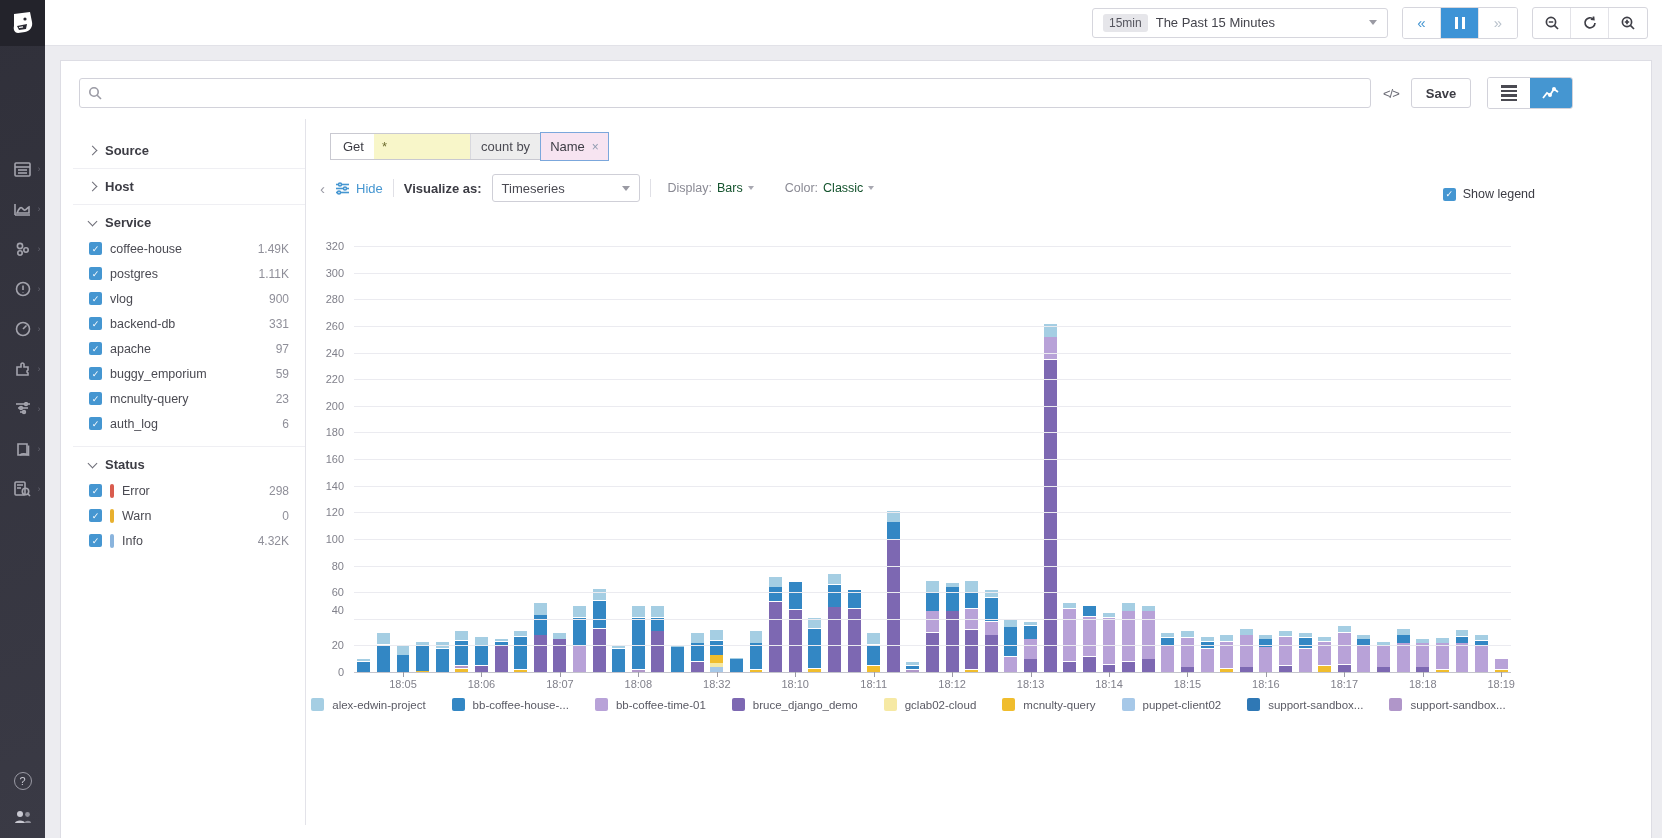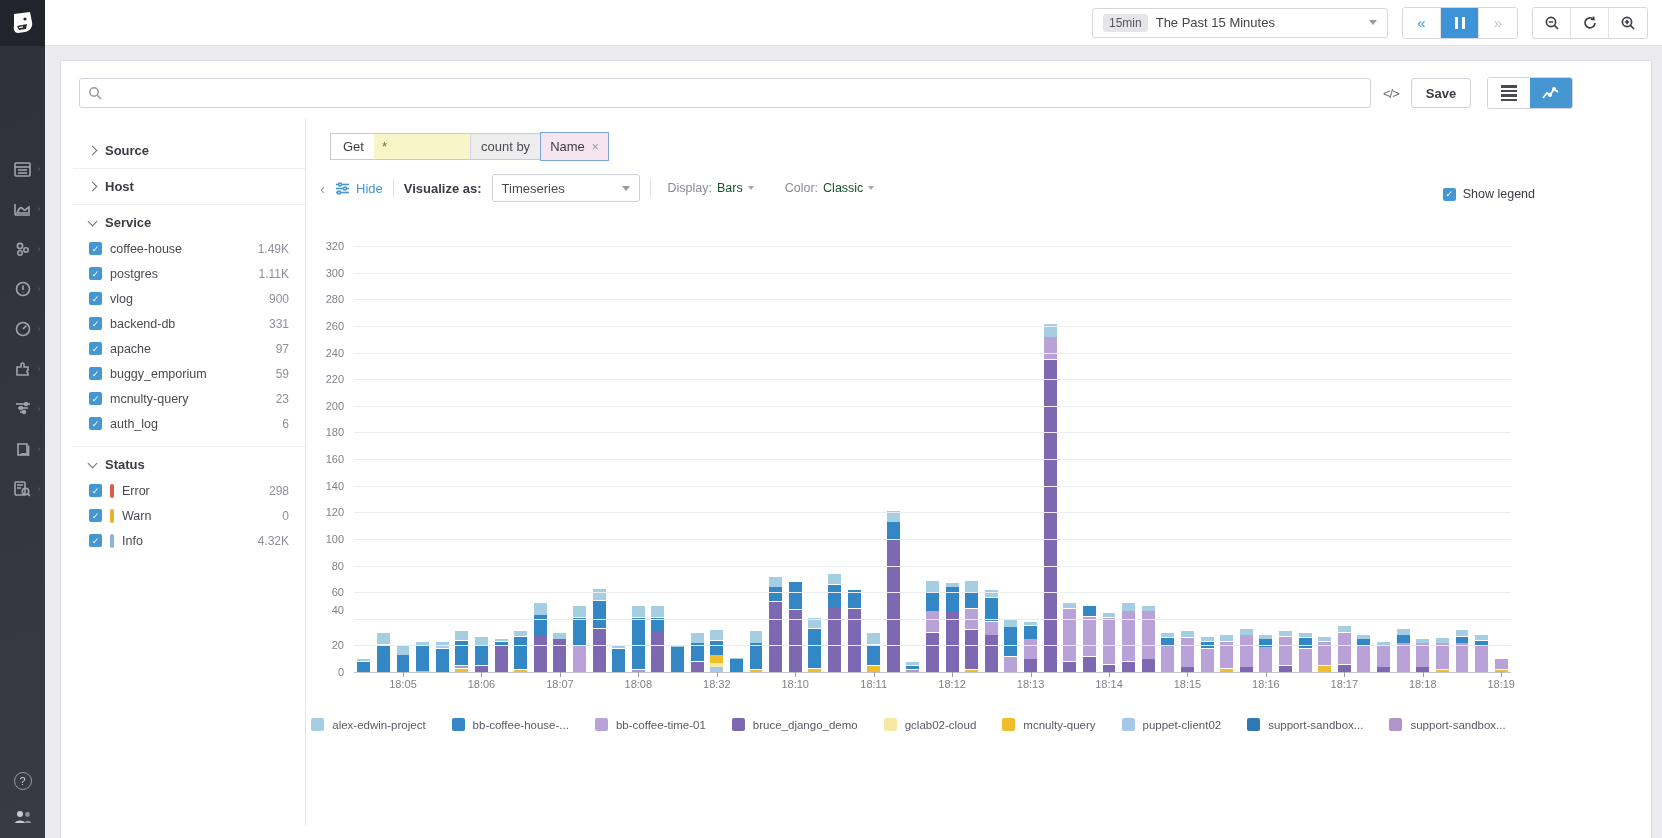--- a/index.html
+++ b/index.html
@@ -105,21 +105,21 @@
   .chart-wrap { position:relative; margin:44px 0 0 0; width:1205px; height:426px; }
   .gline { position:absolute; left:48px; right:0; height:1px; background:#ebebf0; }
   .gline.zero { background:#c4c4cc; }
   .ylab { position:absolute; left:0; width:38px; text-align:right; font-size:11px; color:#81818b; }
   .plot { position:absolute; left:48px; top:0; right:0; bottom:0; }
   .seg { position:absolute; }
   .xtick { position:absolute; width:1px; height:5px; background:#9a9aa4; top:426px; }
   .xaxis { position:relative; width:1205px; height:20px; margin-top:6px; }
   .xlab { position:absolute; font-size:11px; color:#81818b; transform:translateX(-50%); }
 
-  .legend { width:1205px; margin-top:20px; display:flex; justify-content:center; gap:26px; }
+  .legend { width:1205px; display:flex; justify-content:center; gap:26px; }
   .litem { display:flex; align-items:center; gap:8px; font-size:11.5px; color:#5a5a64; cursor:pointer; }
   .lsq { width:13px; height:13px; border-radius:2px; }
 
   .help-circ { width:18px; height:18px; border:1.5px solid #9a9aa4; border-radius:50%; color:#c9c9d2;
     font-size:11px; display:flex; align-items:center; justify-content:center; }
 </style>
 </head>
 <body>
 
 <div class="rail">

